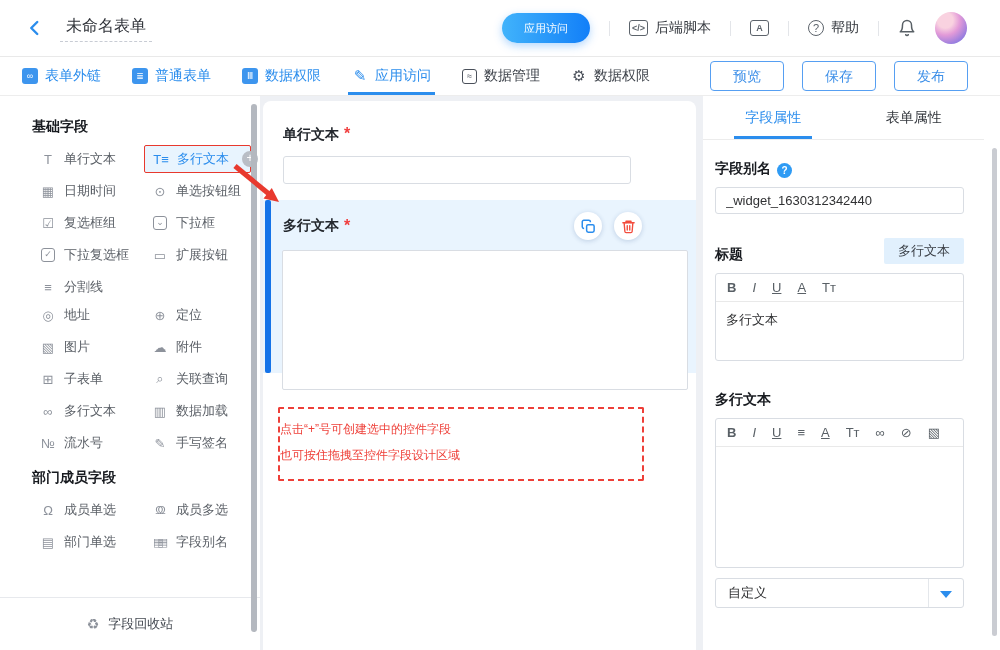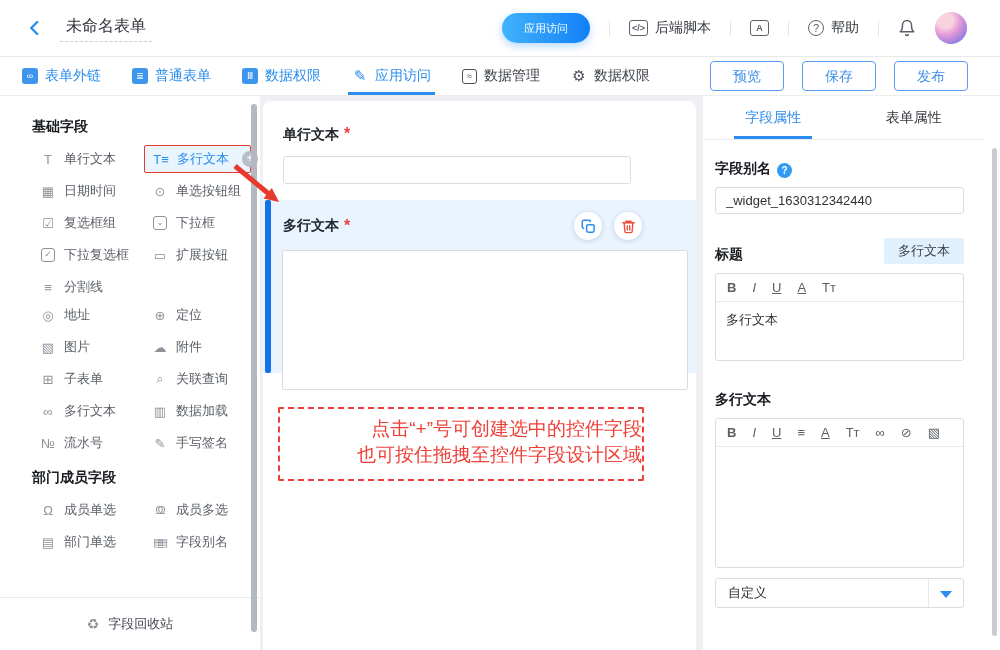--- a/index.html
+++ b/index.html
@@ -61,21 +61,21 @@
 .cv-label{font-size:14px;font-weight:700;color:#24282e}
 .star{color:#f03e3e;margin-left:5px;font-weight:700}
 .cv-input{margin-top:12px;width:348px;height:28px;border:1px solid #d9dde3;border-radius:3px;background:#fff;display:block}
 .cv-sel{margin-top:16px;position:relative;height:173px;background:#e9f4fe;cursor:pointer}
 .cv-bar{position:absolute;left:2px;top:0;bottom:0;width:6px;background:#1573e8;border-radius:2px}
 .cv-sel-head{display:flex;align-items:center;padding:12px 54px 0 20px}
 .circle-btn{width:28px;height:28px;border-radius:50%;background:#fff;box-shadow:0 1px 5px rgba(20,60,120,.2);display:flex;align-items:center;justify-content:center;cursor:pointer;flex:none}
 .copy-btn{margin-left:auto}
 .del-btn{margin-left:12px}
 .cv-textarea{margin:10px 8px 0 19px;height:140px;background:#fff;border:1px solid #d9dde3;border-radius:2px}
-.hint{margin:34px 0 0 15px;width:366px;border:2px dashed #ee3f38;border-radius:2px;text-align:right;color:#ee3f38;font-size:19px;line-height:26px;padding:7px 0 11px}
+.hint{margin:34px 0 0 15px;width:366px;border:2px dashed #ee3f38;border-radius:2px;text-align:left;color:#ee3f38;font-size:12px;line-height:26px;padding:7px 0 11px}
 
 
 .rpanel{position:absolute;left:703px;top:0;width:297px;height:554px;background:#fff;padding:0 36px 0 12px}
 .rp-tabs{height:44px;display:flex;border-bottom:1px solid #ececec;margin:0 -20px 0 -12px}
 .rp-tab{flex:1;display:flex;align-items:center;justify-content:center;font-size:14px;color:#33373d;position:relative;cursor:pointer}
 .rp-tab.active{color:#2b8ded}
 .rp-tab.active::after{content:"";position:absolute;left:50%;transform:translateX(-50%);bottom:0;width:78px;height:3px;background:#2b8ded}
 .rp-label-row{margin-top:20px;display:flex;align-items:flex-end}
 .rp-label{font-size:14px;font-weight:700;color:#181b20}
 .q-ic{margin-left:6px;width:15px;height:15px;border-radius:50%;background:#2f9bf4;color:#fff;font-size:10px;line-height:15px;text-align:center;font-weight:700;cursor:pointer}

